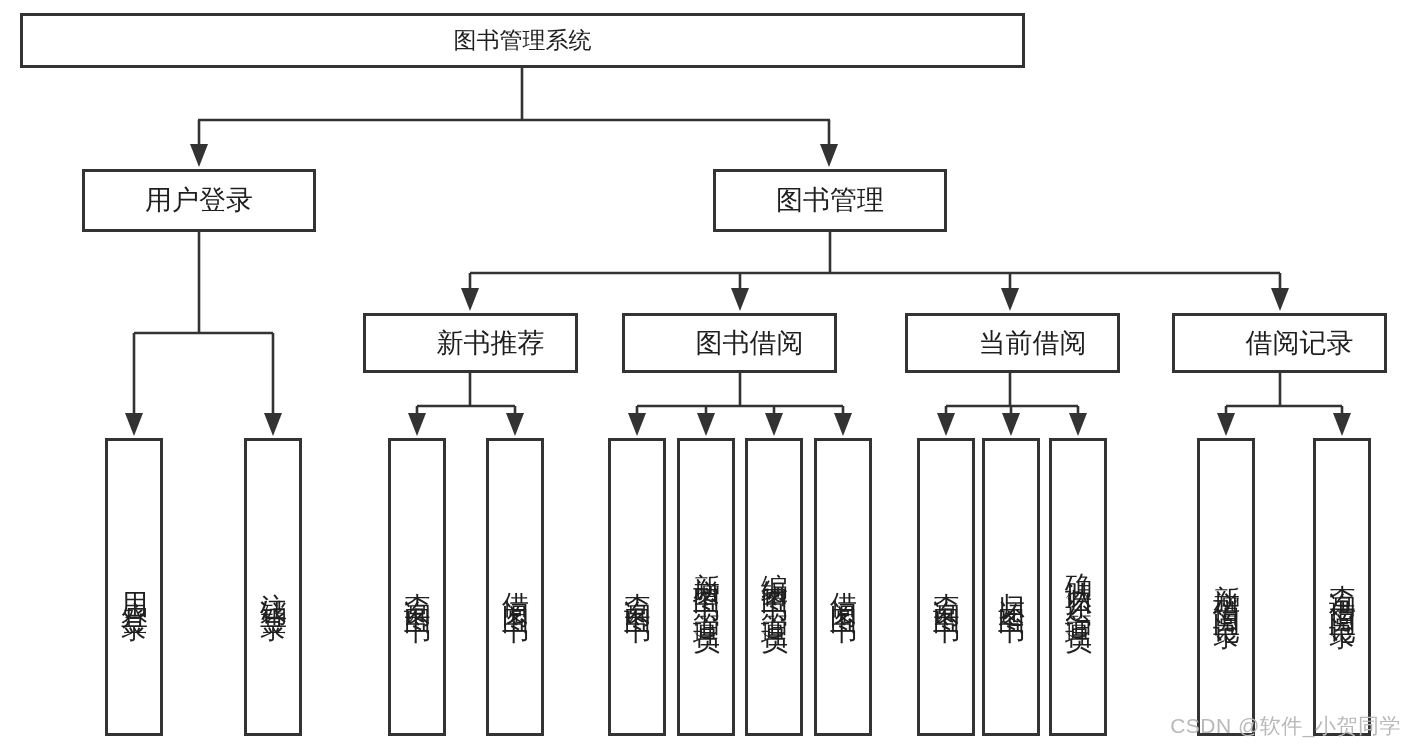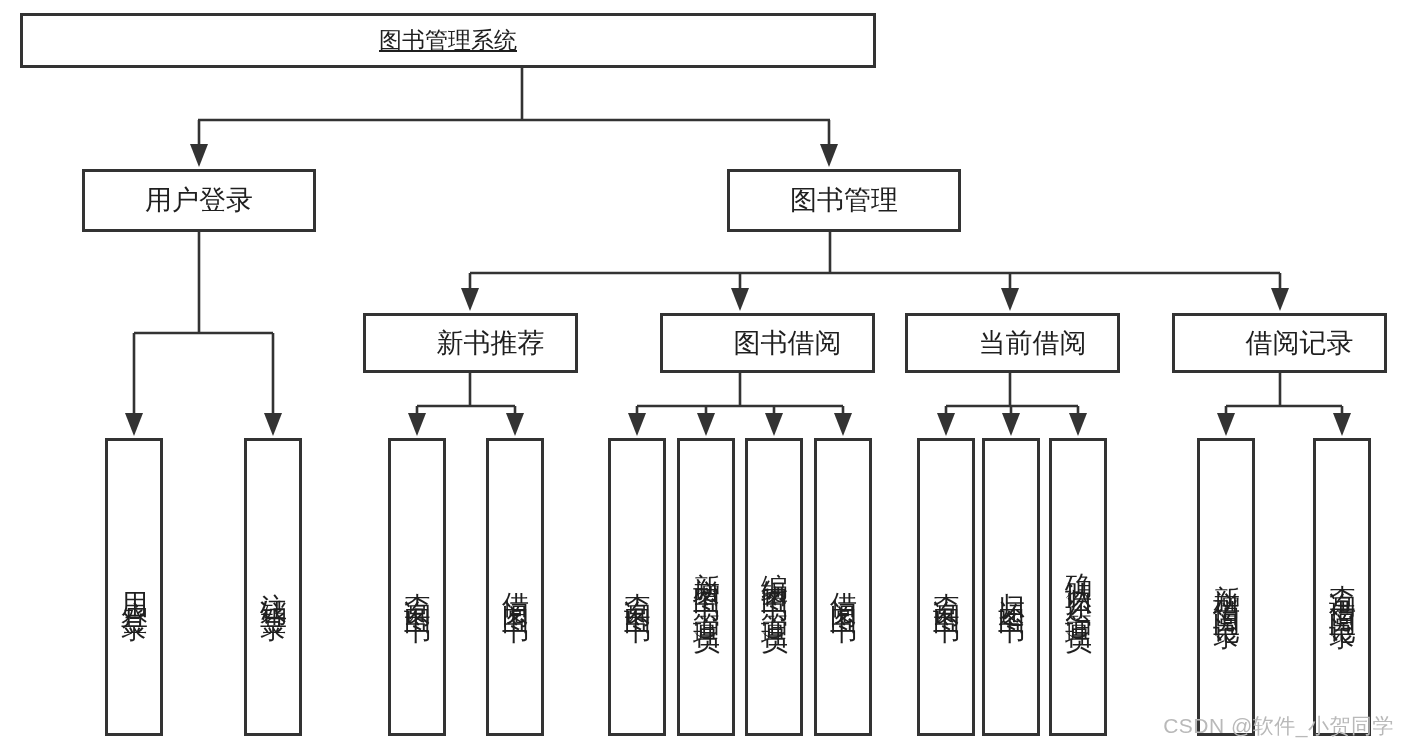--- a/index.html
+++ b/index.html
@@ -30,34 +30,34 @@
     line-height: 1;
     white-space: nowrap;
   }
   .vtext {
     writing-mode: vertical-rl;
     text-orientation: mixed;
     letter-spacing: 8px;
     line-height: 1;
     white-space: nowrap;
   }
-  .root   { left: 20px;  top: 13px;  width: 856px; height: 55px; font-size: 23px; text-decoration: underline; }
+  .root   { left: 20px;  top: 13px;  width: 1005px; height: 55px; font-size: 23px; }
   .lvl2   { top: 169px; height: 63px; width: 234px; }
   .b-login { left: 82px; }
-  .b-mgmt  { left: 713px; margin-left: 14px; }
+  .b-mgmt  { left: 713px; }
   .lvl3   { top: 313px; height: 60px; width: 215px; padding-left: 40px; }
   .g-new  { left: 363px; }
-  .g-bor  { left: 660px; text-align: center; }
+  .g-bor  { left: 622px; text-align: center; }
   .g-cur  { left: 905px; }
   .g-rec  { left: 1172px; }
   .leaf   { top: 438px; height: 298px; width: 58px; }
   .watermark {
     position: absolute;
     top: 712px;
-    right: 11px;
+    right: 4px;
     font-size: 21px;
     color: #b9b9b9;
     letter-spacing: 0.5px;
     z-index: 5;
   }
 </style>
 </head>
 <body>
 
 <div class="stage">

